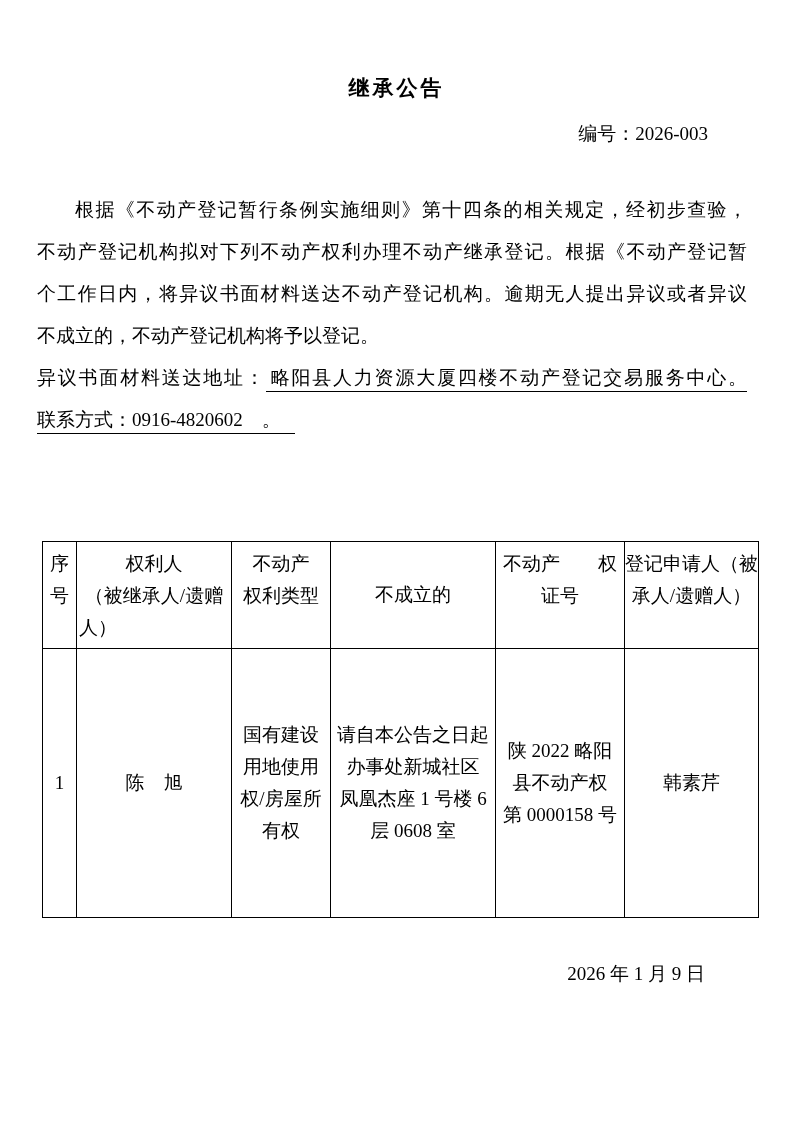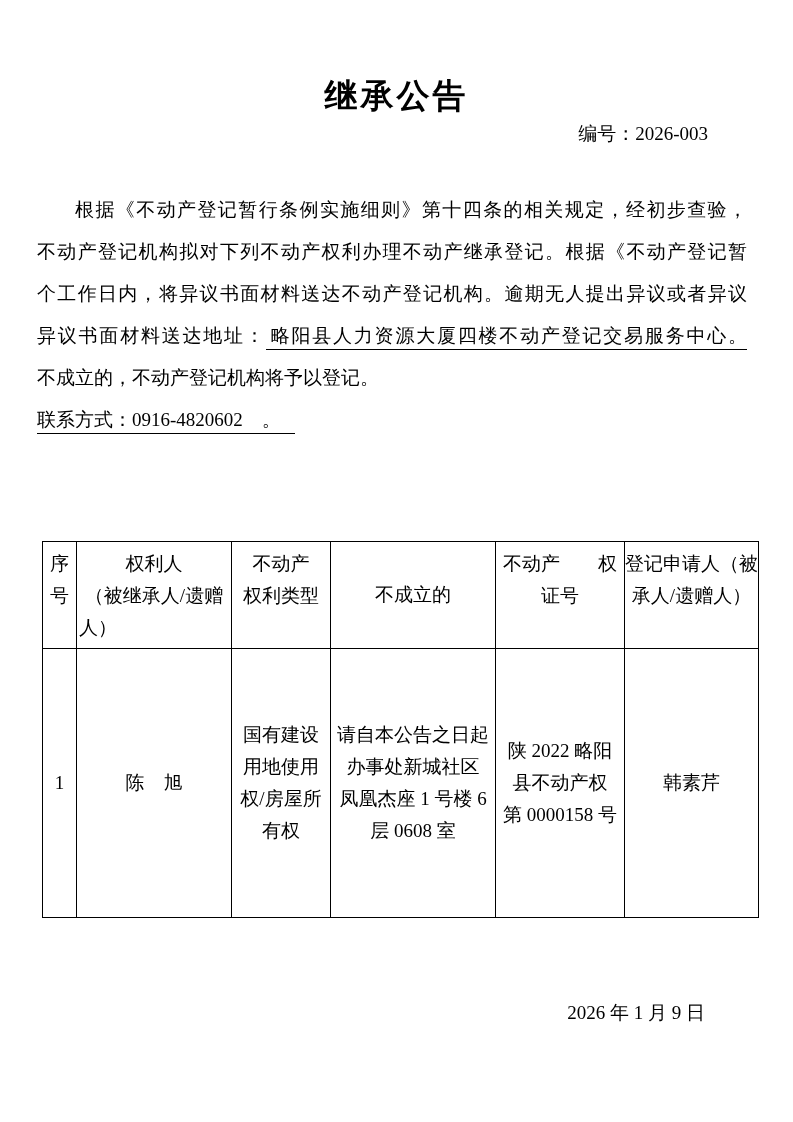--- a/index.html
+++ b/index.html
@@ -9,21 +9,21 @@
     font-family:"Liberation Serif","DejaVu Serif",serif;
     color:#000000;
   }
   .page {
     position:relative; width:793px; height:1122px;
     background:#ffffff; overflow:hidden;
   }
   .title {
     position:absolute; top:74px; left:0; width:100%;
     margin:0; text-align:center;
-    font-size:33px; font-weight:bold; letter-spacing:3px;
+    font-size:21px; font-weight:bold; letter-spacing:3px;
   }
   .docno {
     position:absolute; top:122px; right:85px;
     font-size:19px; line-height:24px;
   }
   .body-block {
     position:absolute; top:189px; left:37px; width:710px;
     font-size:19px;
   }
   .bline { height:42px; line-height:42px; }
@@ -51,38 +51,38 @@
   }
   .hrow td { height:100px; vertical-align:top; padding-top:6px; }
   .hrow td.vmid { vertical-align:middle; padding-top:0; }
   .drow td { height:268px; vertical-align:middle; }
   .cell-line { height:32px; line-height:32px; white-space:nowrap; }
   .align-left { text-align:left; padding-left:2px; }
   .footer-agency {
     position:absolute; top:956px; right:48px; font-size:19px;
   }
   .footer-date {
-    position:absolute; top:1000px; right:88px; font-size:19px;
+    position:absolute; top:961px; right:88px; font-size:19px;
   }
 </style>
 </head>
 <body>
 
 <div class="page">
 
   <h1 class="title">继承公告</h1>
 
   <div class="docno">编号：2026-003</div>
 
   <div class="body-block">
     <div class="bline fill indent"><span>根据《不动产登记暂行条例实施细则》第十四条的相关规定，经初步查验，</span></div>
     <div class="bline fill"><span>不动产登记机构拟对下列不动产权利办理不动产继承登记。根据《不动产登记暂</span></div>
     <div class="bline fill"><span>个工作日内，将异议书面材料送达不动产登记机构。逾期无人提出异议或者异议</span></div>
+    <div class="bline"><span>不成立的，不动产登记机构将予以登记。</span></div>
     <div class="bline fill"><span>异议书面材料送达地址：</span><span class="ul ul-lead">略阳县人力资源大厦四楼不动产登记交易服务中心。</span></div>
-    <div class="bline"><span>不成立的，不动产登记机构将予以登记。</span></div>
     <div class="bline"><span class="ul ul-tail">联系方式：0916-4820602　。</span></div>
   </div>
 
   <table class="doc-table">
     <colgroup>
       <col style="width:34px">
         <col style="width:155px">
         <col style="width:99px">
       <col style="width:165px">
         <col style="width:129px">

